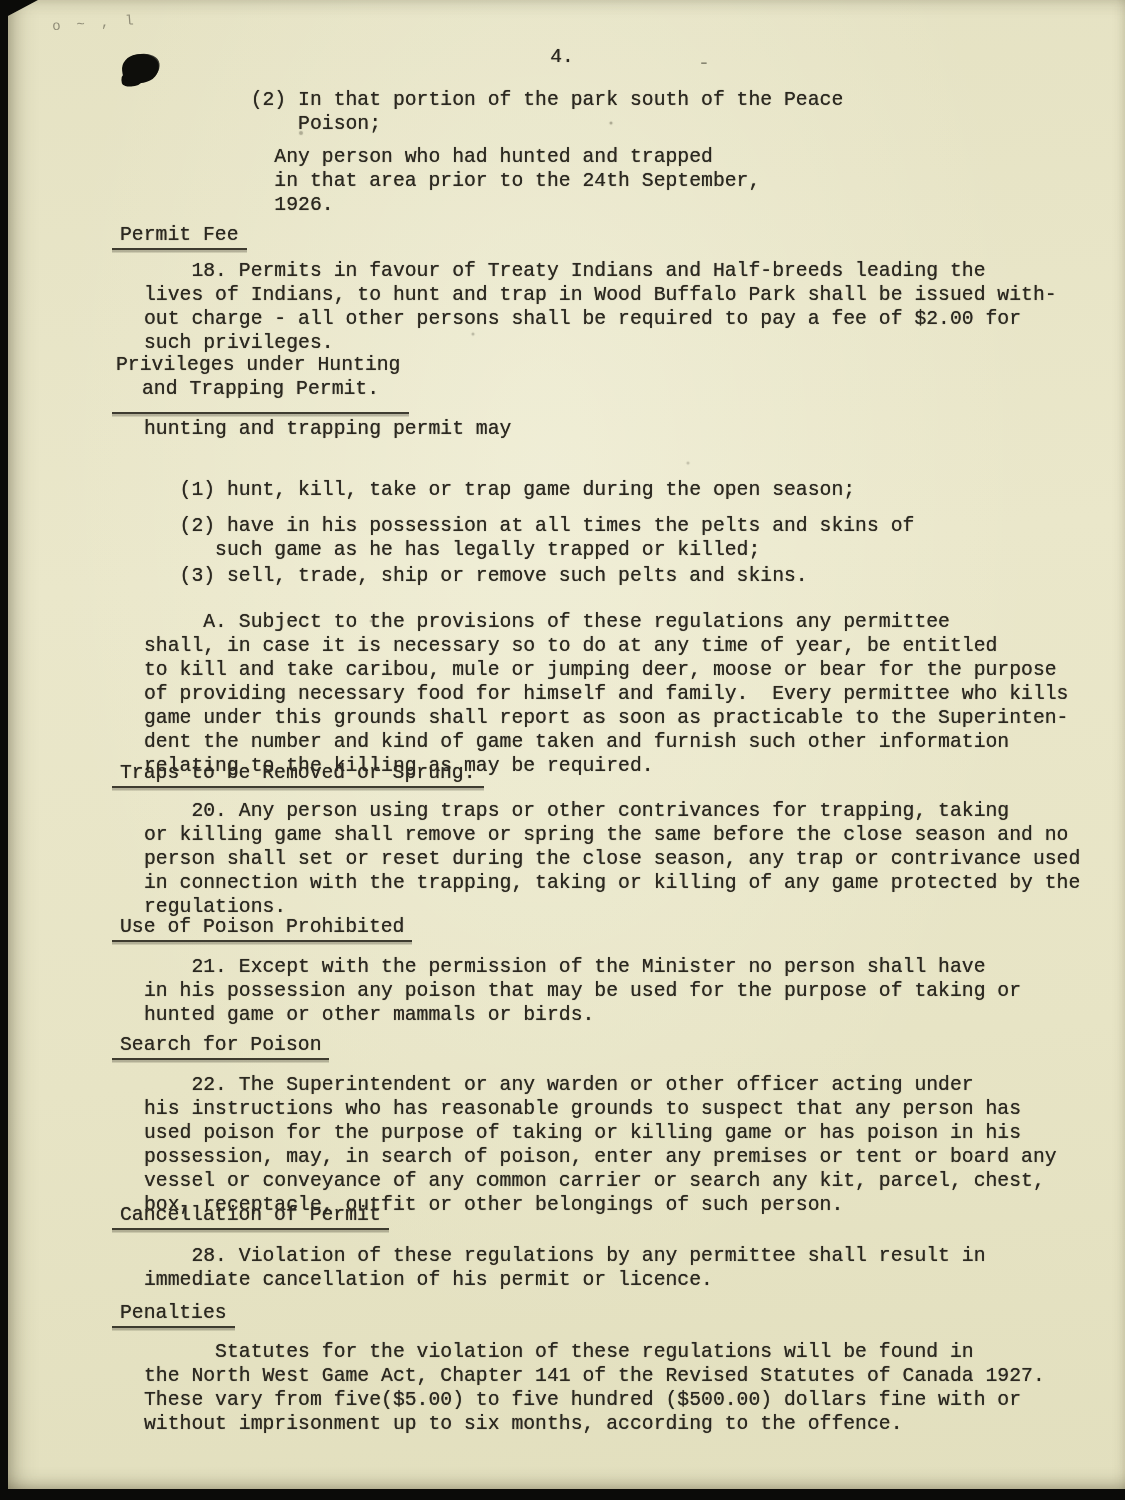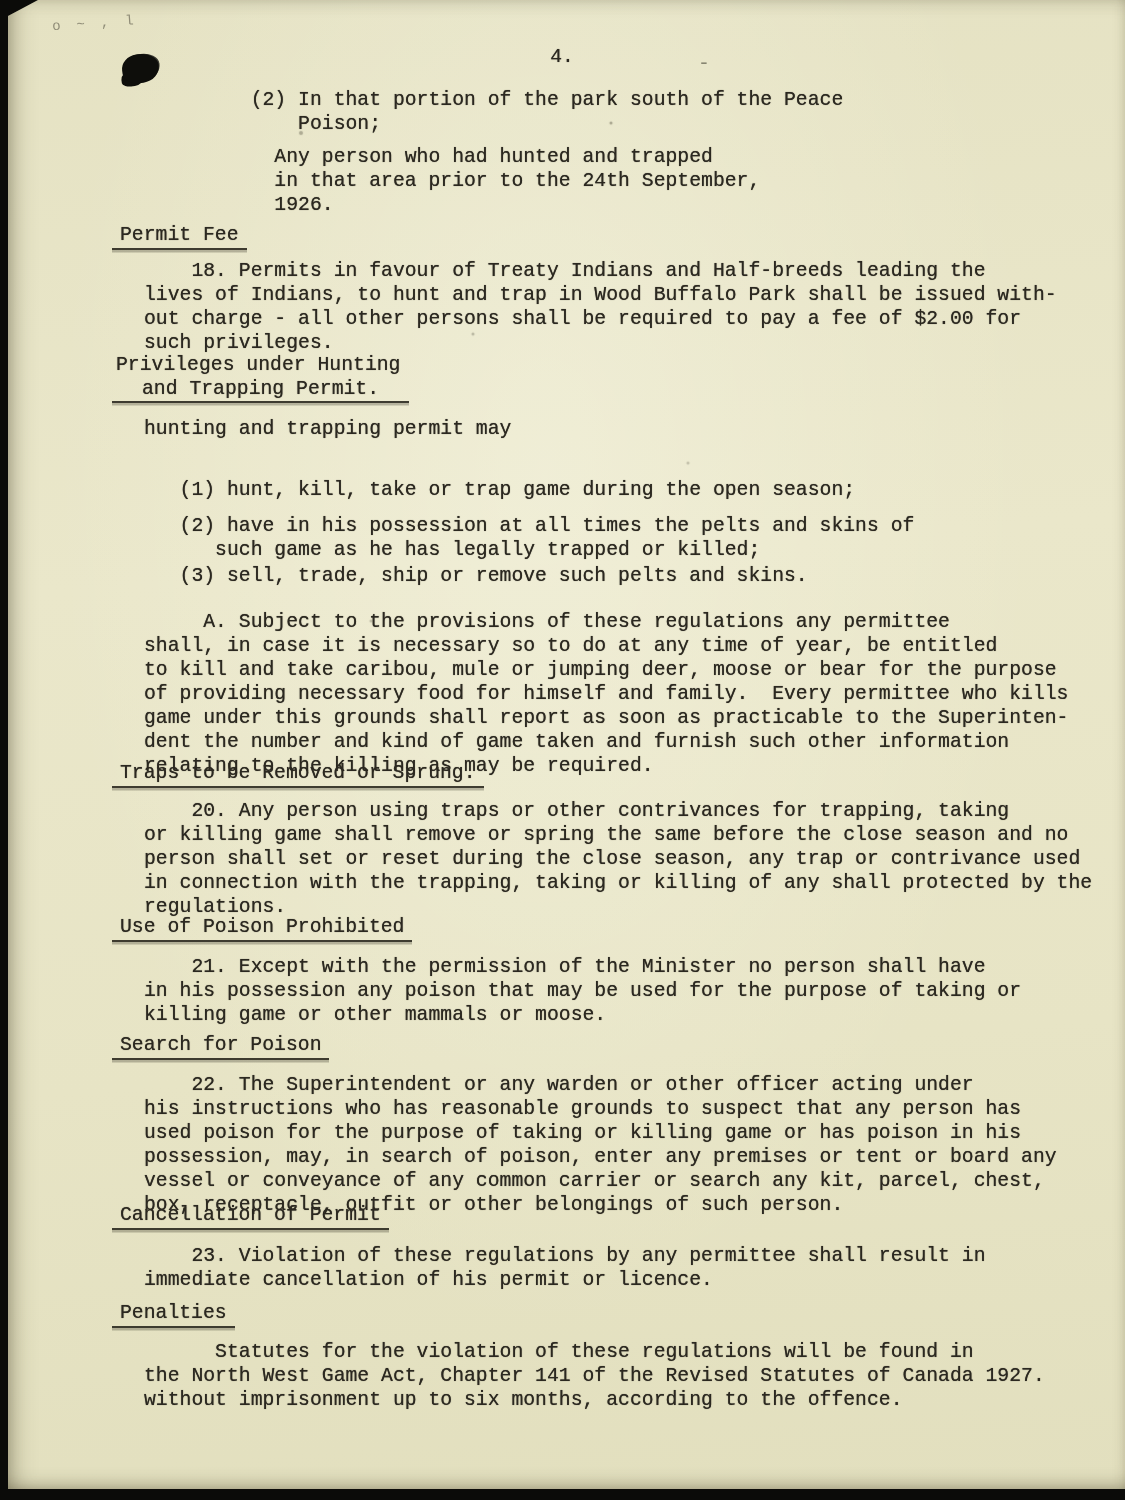--- a/index.html
+++ b/index.html
@@ -32,21 +32,21 @@
   .blk{position:absolute;left:0;}
   .ln{white-space:pre;height:24px;margin-left:32px;}
   .hwrap{position:absolute;left:0;width:900px;text-align:left;}
   .hd{
     display:inline-block;white-space:pre;
     border-bottom:2px solid rgba(38,35,26,0.88);
     box-shadow:0 2.5px 0 rgba(38,35,26,0.28);
     padding:0 8px 1px 8px;
   }
   .hd-plain{display:inline-block;white-space:pre;padding:0 4px;}
-  .hd-wide{padding:0 30px 0 30px;}
+  .hd-wide{padding:0 30px 11px 30px;}
   .pnum-wrap{position:absolute;left:0;top:45px;width:900px;text-align:center;}
   .pencil-marks{
     position:absolute;left:44px;top:14px;width:120px;
     color:rgba(72,70,56,0.55);
     font-size:14px;line-height:16px;letter-spacing:16px;
     text-shadow:none;
     transform:rotate(-4deg);
   }
   .ink-blot{
     position:absolute;left:114px;top:54px;
@@ -145,60 +145,61 @@
     </div>
 
     <div class="hwrap" style="top:761px">
       <span class="hd">Traps to be Removed or Sprung.</span>
     </div>
 
     <div class="blk" style="top:799px">
       <div class="ln">    20. Any person using traps or other contrivances for trapping, taking</div>
       <div class="ln">or killing game shall remove or spring the same before the close season and no</div>
       <div class="ln">person shall set or reset during the close season, any trap or contrivance used</div>
-      <div class="ln">in connection with the trapping, taking or killing of any shall protected by the</div>
+      <div class="ln">in connection with the trapping, taking or killing of any game protected by the</div>
       <div class="ln">regulations.</div>
     </div>
 
     <div class="hwrap" style="top:915px">
       <span class="hd">Use of Poison Prohibited</span>
     </div>
 
     <div class="blk" style="top:955px">
       <div class="ln">    21. Except with the permission of the Minister no person shall have</div>
       <div class="ln">in his possession any poison that may be used for the purpose of taking or</div>
-      <div class="ln">killing game or other mammals or moose.</div>
+      <div class="ln">hunted game or other mammals or birds.</div>
     </div>
 
     <div class="hwrap" style="top:1033px">
       <span class="hd">Search for Poison</span>
     </div>
 
     <div class="blk" style="top:1073px">
       <div class="ln">    22. The Superintendent or any warden or other officer acting under</div>
       <div class="ln">his instructions who has reasonable grounds to suspect that any person has</div>
       <div class="ln">used poison for the purpose of taking or killing game or has poison in his</div>
       <div class="ln">possession, may, in search of poison, enter any premises or tent or board any</div>
       <div class="ln">vessel or conveyance of any common carrier or search any kit, parcel, chest,</div>
       <div class="ln">box, receptacle, outfit or other belongings of such person.</div>
     </div>
 
     <div class="hwrap" style="top:1203px">
       <span class="hd">Cancellation of Permit</span>
     </div>
 
     <div class="blk" style="top:1244px">
-      <div class="ln">    23. Violation of these regulations by any permittee shall result in</div>
+      <div class="ln">    28. Violation of these regulations by any permittee shall result in</div>
       <div class="ln">immediate cancellation of his permit or licence.</div>
     </div>
 
     <div class="hwrap" style="top:1301px">
       <span class="hd">Penalties</span>
     </div>
 
     <div class="blk" style="top:1340px">
       <div class="ln">      Statutes for the violation of these regulations will be found in</div>
       <div class="ln">the North West Game Act, Chapter 141 of the Revised Statutes of Canada 1927.</div>
+      <div class="ln">These vary from five($5.00) to five hundred ($500.00) dollars fine with or</div>
       <div class="ln">without imprisonment up to six months, according to the offence.</div>
     </div>
 
   </div>
 </div>
 
 </body></html>

